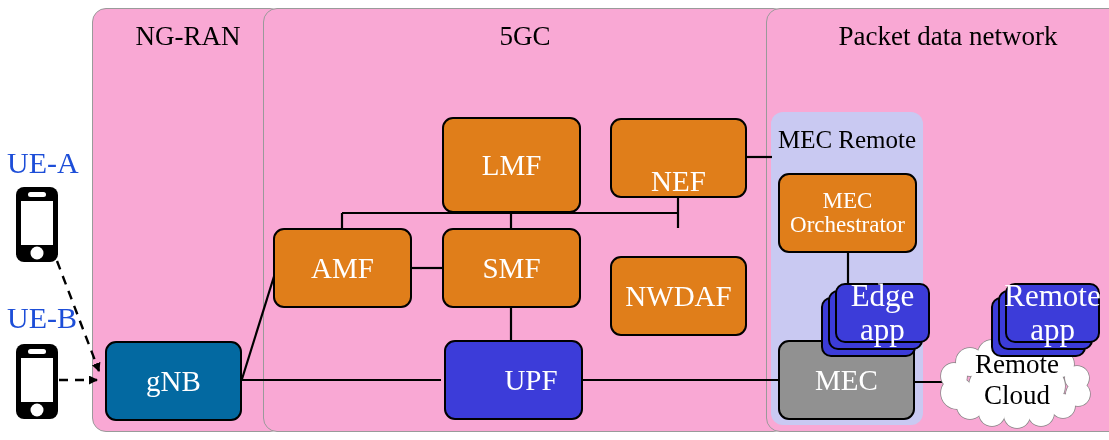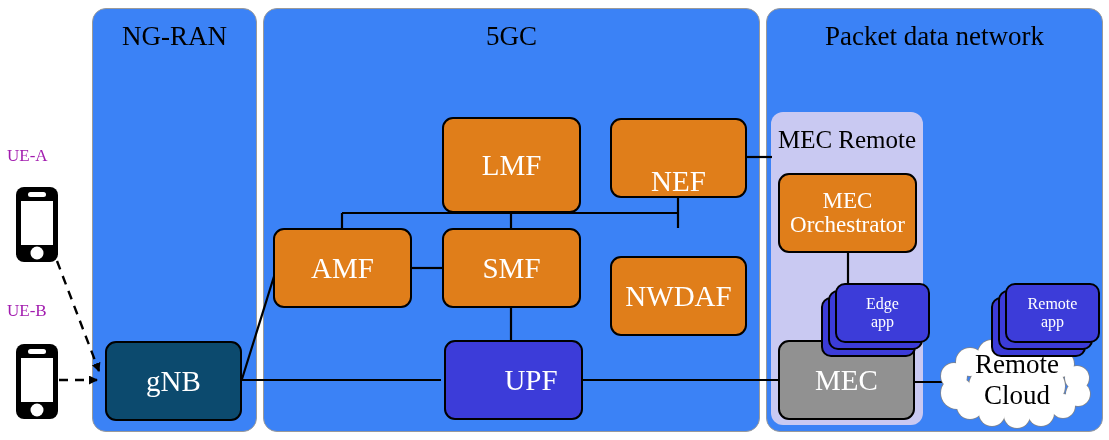--- a/index.html
+++ b/index.html
@@ -1,57 +1,57 @@
 <!DOCTYPE html>
 <html><head>
 <meta charset="utf-8">
 <style>
   html,body{margin:0;padding:0;background:#ffffff;}
   #canvas{
     position:relative;width:1109px;height:440px;background:#ffffff;overflow:hidden;
     font-family:"Liberation Serif","DejaVu Serif",serif;
   }
   .panel{
-    position:absolute;border:1.5px solid #9a9a9a;border-radius:14px;background:#3b82f6;
+    position:absolute;border:1.5px solid #9a9a9a;border-radius:14px;background:#f9a8d4;padding-left:27px;
   }
   .panel-title{
     position:absolute;top:12px;left:0;width:100%;text-align:center;
     font-size:27px;color:#000;white-space:nowrap;
   }
   .node{
     position:absolute;border:2px solid #000;border-radius:11px;
     display:flex;align-items:center;justify-content:center;text-align:center;
     color:#fff;font-size:29px;line-height:1.04;white-space:pre-line;
     box-sizing:border-box;
   }
   .orange{background:#e07e1a;}
   .blue{background:#3c3cd9;}
-  .green{background:#0c4a6e;}
+  .green{background:#0369a1;}
   .gray{background:#919191;}
   .mec-system{
     position:absolute;left:771px;top:112px;width:152px;height:313px;
     background:#c9c9f2;border-radius:12px;
   }
   .mec-system-label{
     position:absolute;top:14px;left:0;width:100%;text-align:center;
     font-size:25px;color:#000;white-space:nowrap;
   }
   .ue-label{
-    position:absolute;font-size:17px;color:#a21caf;white-space:nowrap;font-family:Liberation Serif, serif;
+    position:absolute;font-size:30px;color:#1d4ed8;white-space:nowrap;font-family:Liberation Serif, serif;
   }
   .svg-abs{position:absolute;left:0;top:0;pointer-events:none;}
   .stack{position:absolute;width:109px;height:74px;}
   .stack .layer{
     position:absolute;width:95px;height:60px;background:#3c3cd9;
     border:2px solid #000;border-radius:10px;box-sizing:border-box;
   }
   .stack .l0{left:0;top:14px;}
   .stack .l1{left:7px;top:7px;}
   .stack .l2{left:14px;top:0;display:flex;align-items:center;justify-content:center;
-    text-align:center;color:#fff;font-size:16px;line-height:1.1;white-space:pre-line;}
+    text-align:center;color:#fff;font-size:31px;line-height:1.1;white-space:pre-line;}
   .cloud-wrap{position:absolute;left:933px;top:333px;width:168px;height:102px;}
   .cloud-label{
     position:absolute;left:0;top:16px;width:100%;text-align:center;
     font-size:27px;line-height:1.15;color:#000;white-space:pre-line;
   }
 </style>
 </head>
 <body>
 
 <div id="canvas">

